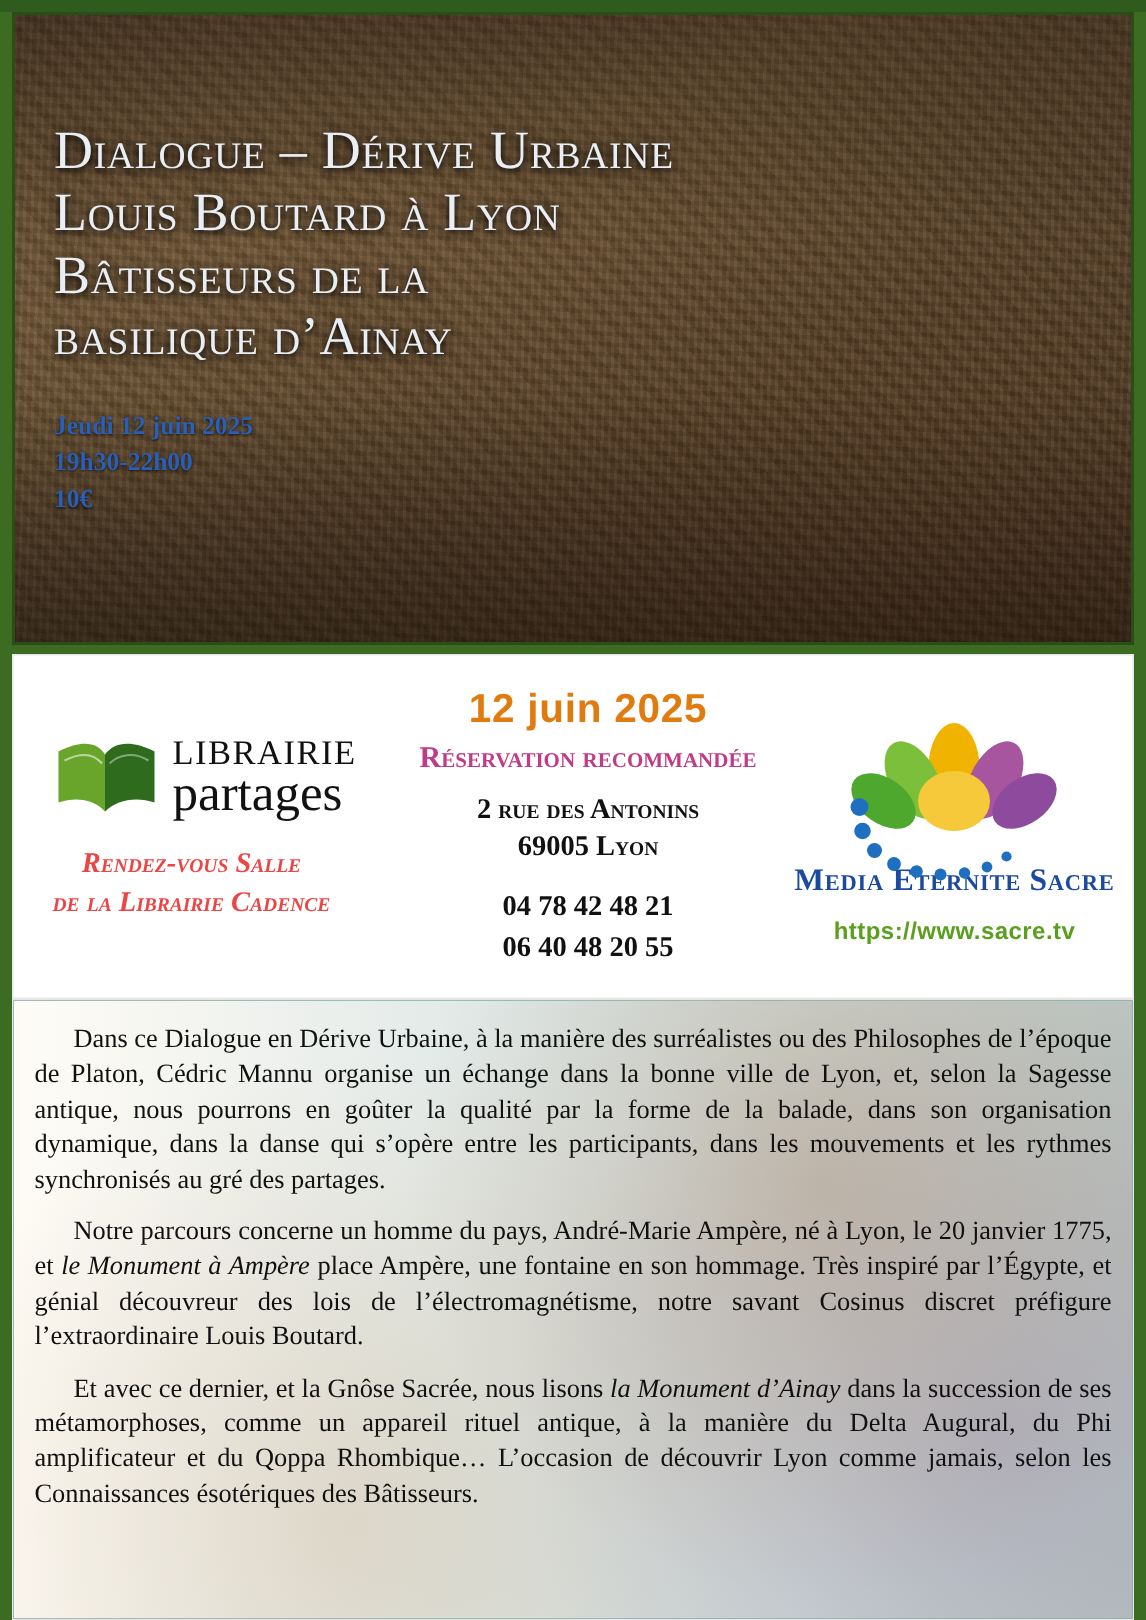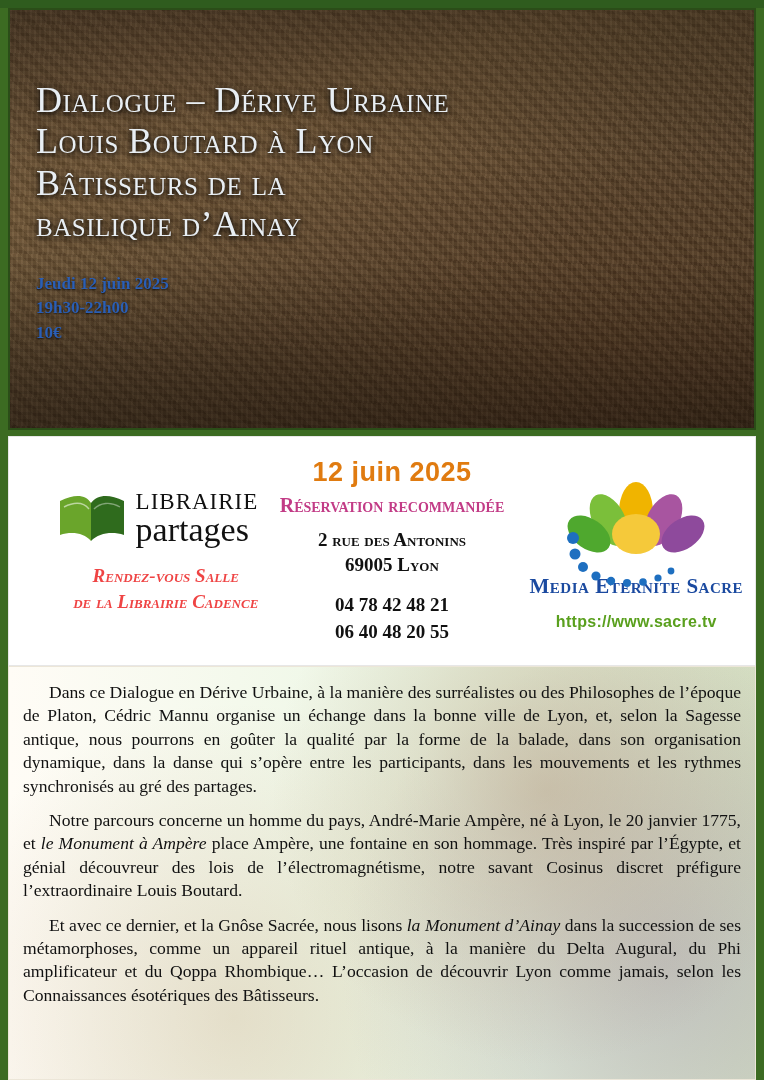--- a/index.html
+++ b/index.html
@@ -86,21 +86,21 @@
     display: flex;
     align-items: stretch;
     border: 1px solid #e7e7e7;
   }
   .band-col {
     display: flex;
     flex-direction: column;
     justify-content: center;
     box-sizing: border-box;
   }
-  .col-left  { width: 258px; padding: 10px 8px 10px 14px; align-items: flex-end; }
+  .col-left  { width: 258px; padding: 10px 8px 10px 26px; align-items: flex-start; }
   .col-mid   { width: 252px; padding: 8px 4px; align-items: center; text-align: center; }
   .col-right { width: 238px; padding: 8px 6px; align-items: center; text-align: center; }
 
   
   .cadence-logo {
     display: flex;
     align-items: center;
     gap: 8px;
     margin-bottom: 14px;
   }
@@ -182,21 +182,21 @@
     font-size: 16px;
     color: #5aa01e;
     letter-spacing: 0.3px;
   }
 
   
   .body-wrap {
     position: relative;
     margin: 0 8px 8px 8px;
     height: 412px;
-    background: #86efac;
+    background: #0369a1;
     overflow: hidden;
     border: 1px solid #ece6d8;
   }
   .body-bg {
     position: absolute;
     inset: 0;
     background:
       radial-gradient(circle at 72% 30%, rgba(180,150,120,0.45), rgba(251,247,239,0) 45%),
       radial-gradient(circle at 88% 72%, rgba(140,120,160,0.35), rgba(251,247,239,0) 45%),
       radial-gradient(circle at 30% 85%, rgba(190,160,120,0.30), rgba(251,247,239,0) 50%),

